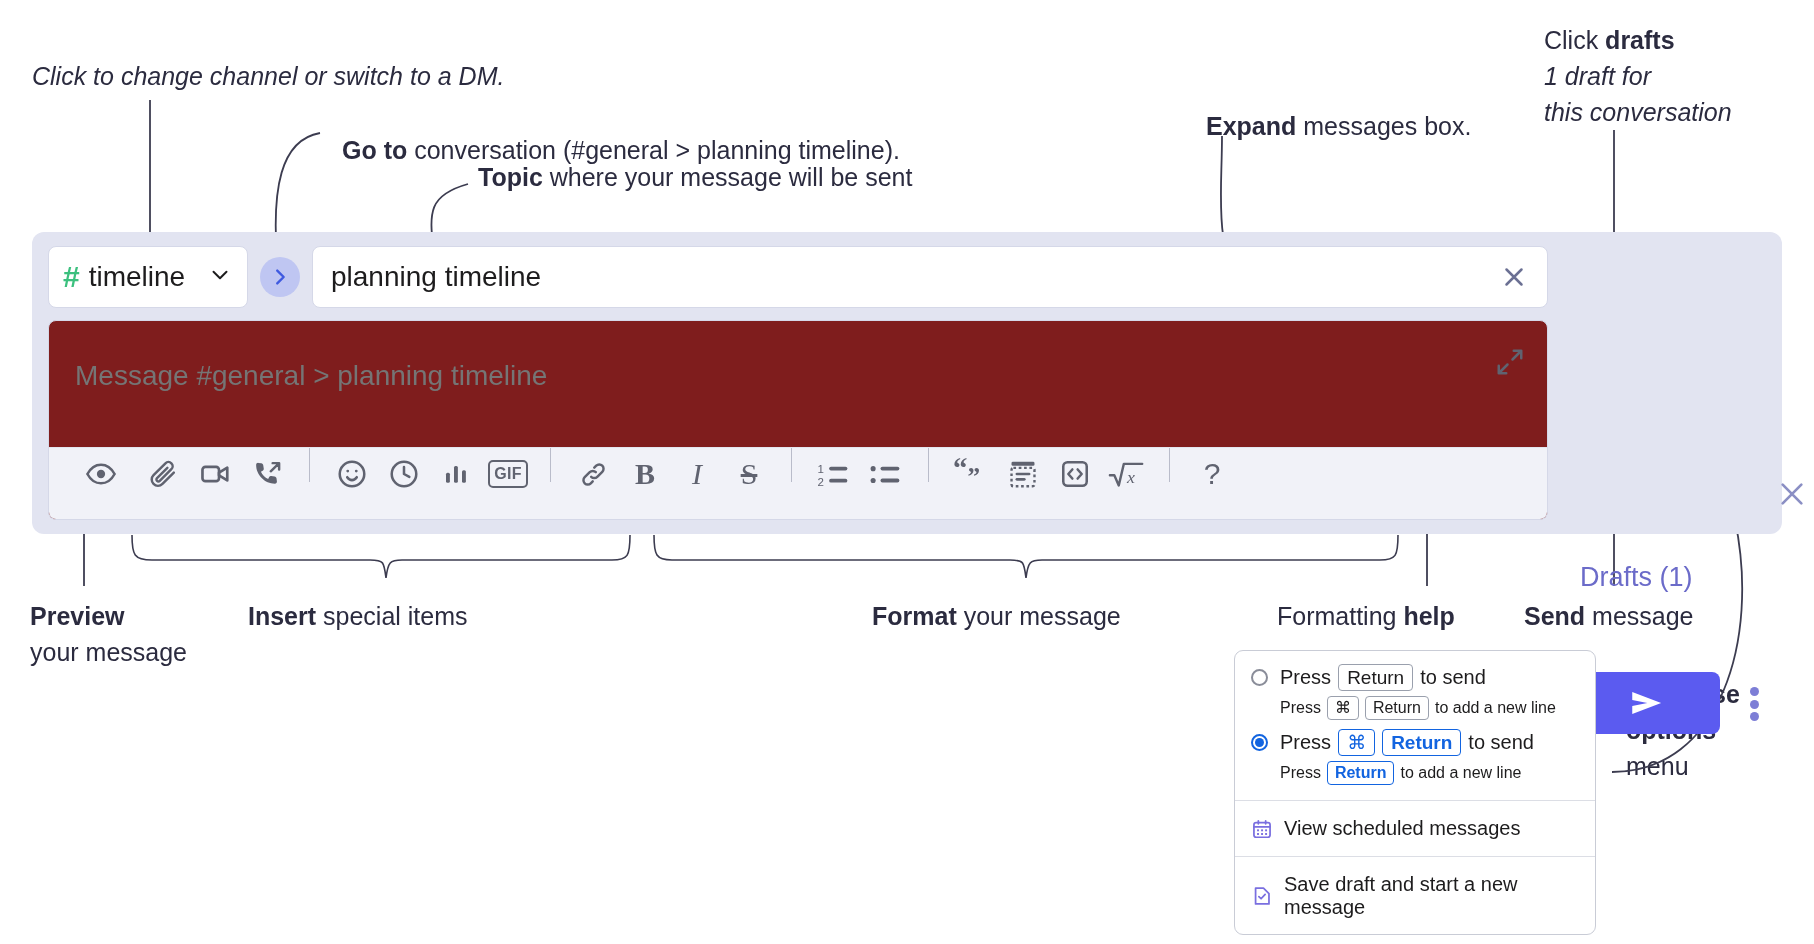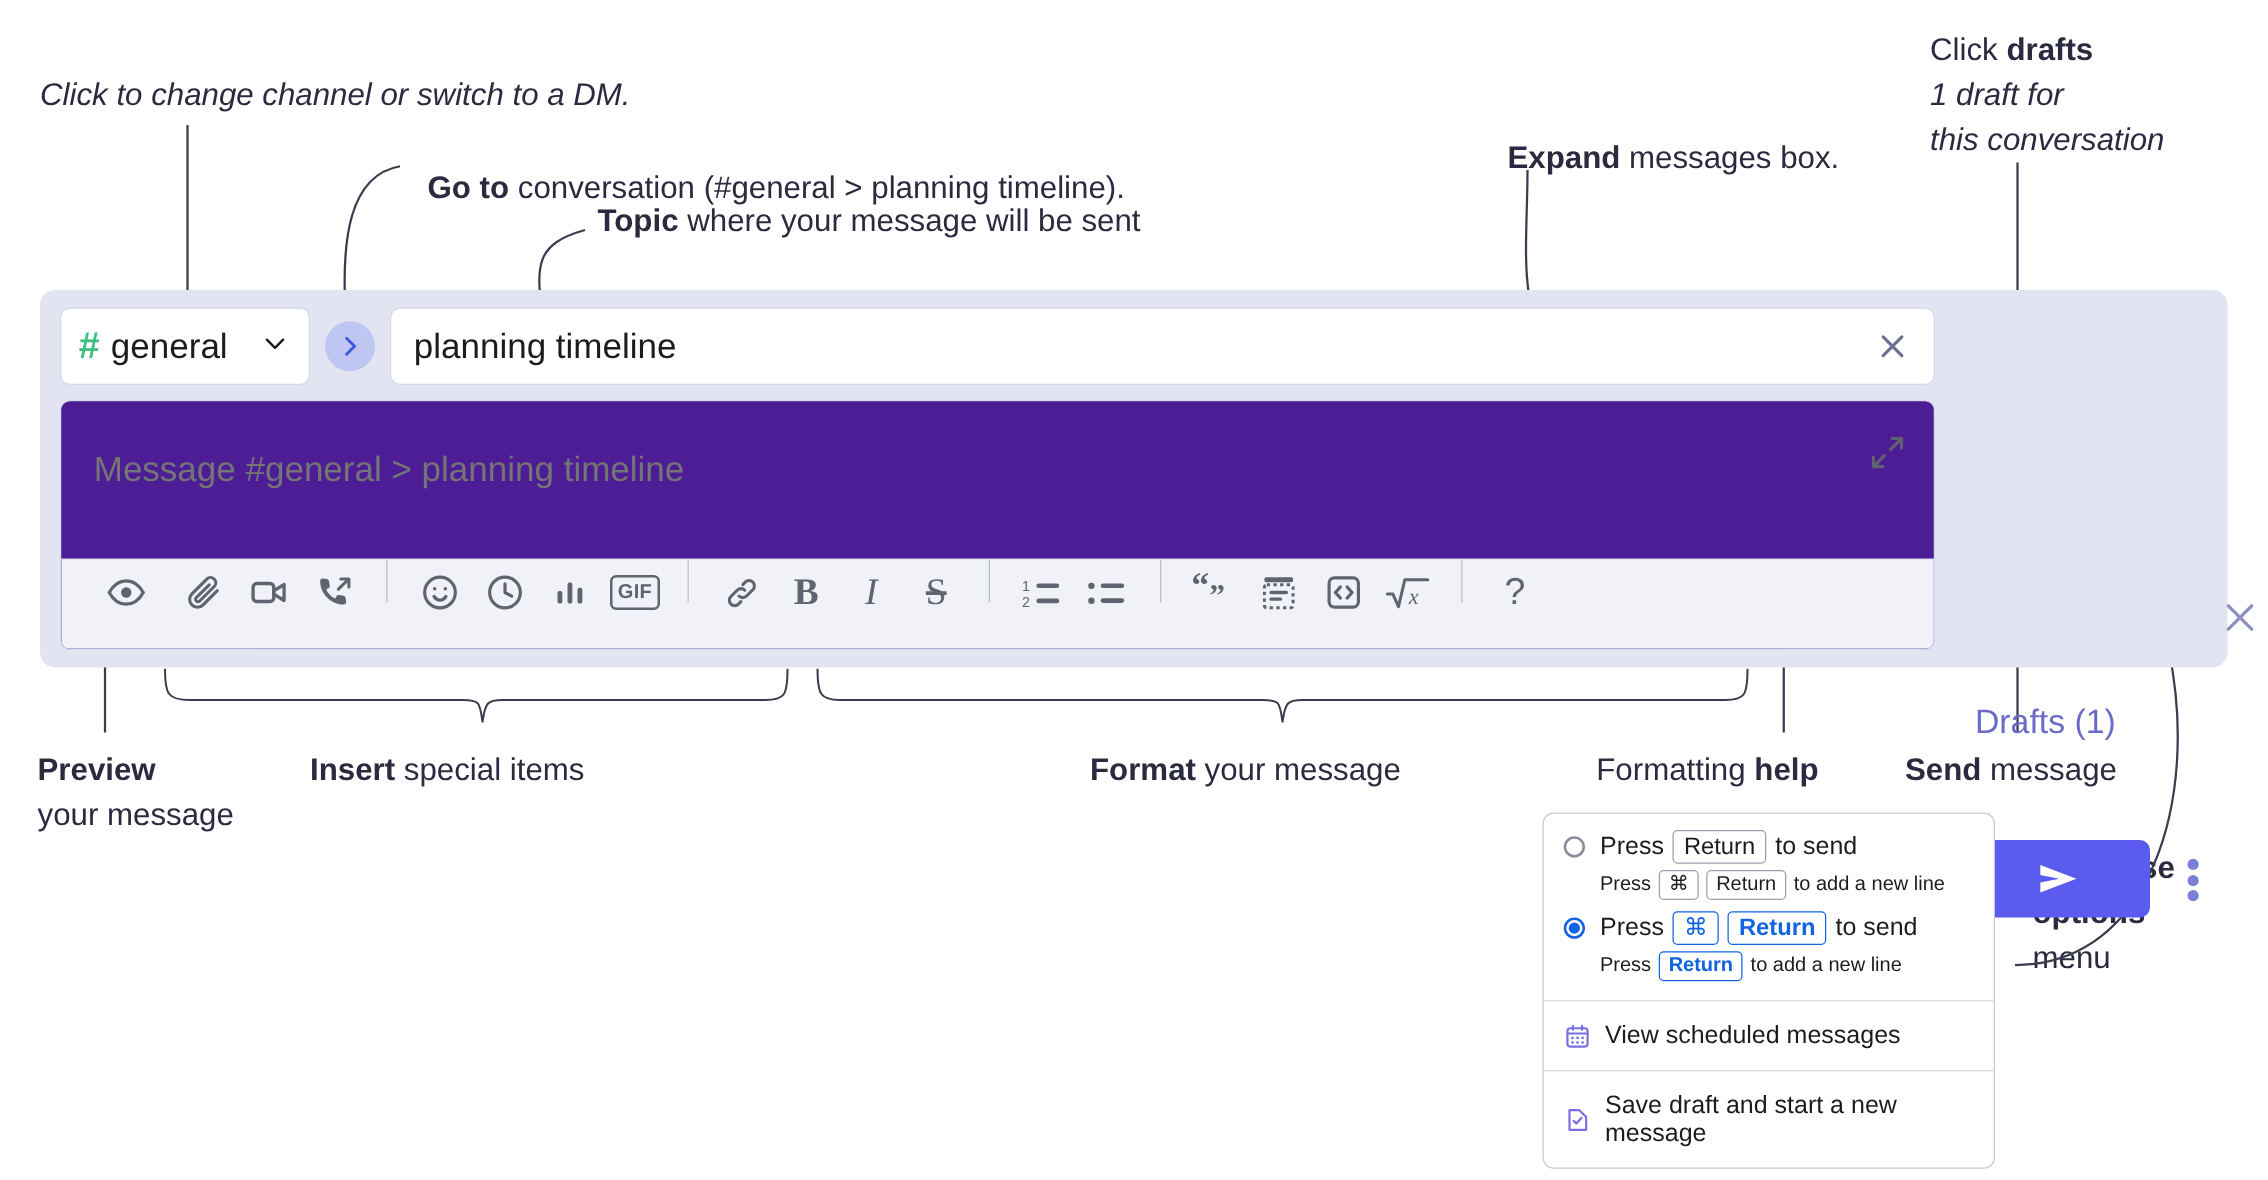--- a/index.html
+++ b/index.html
@@ -85,21 +85,21 @@
     background: transparent; border: none; outline: none;
     font-family: "Liberation Sans", sans-serif;
   }
   #topic-clear { cursor: pointer; padding: 4px 6px; display: flex; }
 
   
   #message-box {
     position: absolute;
     left: 0; top: 74px;
     width: 1500px; height: 200px;
-    background: #4c1d95;
+    background: #7f1d1d;
     border: 1px solid #d5d8e8;
     border-radius: 8px;
     overflow: hidden;
   }
   #message-input {
     position: absolute; left: 26px; top: 20px;
     width: 1380px; height: 70px;
     font-size: 28px; color: #8c8c96;
     background: transparent; border: none; outline: none;
     font-family: "Liberation Sans", sans-serif;
@@ -322,21 +322,21 @@
     </div>
 
     <div id="drafts-link">Drafts (1)</div>
 
     <div id="compose-inner">
 
       <div id="dest-row">
 
         <div id="channel-select">
           <span class="hash-icon">#</span>
-          <span id="channel-name">general</span>
+          <span id="channel-name">timeline</span>
           <span class="chev">
             <svg width="26" height="26" viewBox="0 0 24 24" fill="none" stroke="#1d1c1d" stroke-width="1.8" stroke-linecap="round" stroke-linejoin="round">
               <path d="M6 9 L12 15 L18 9"></path>
             </svg>
           </span>
         </div>
 
         <div id="goto-btn">
           <svg width="22" height="22" viewBox="0 0 24 24" fill="none" stroke="#3f5ae0" stroke-width="2.6" stroke-linecap="round" stroke-linejoin="round">
             <path d="M9 5 L16 12 L9 19"></path>

